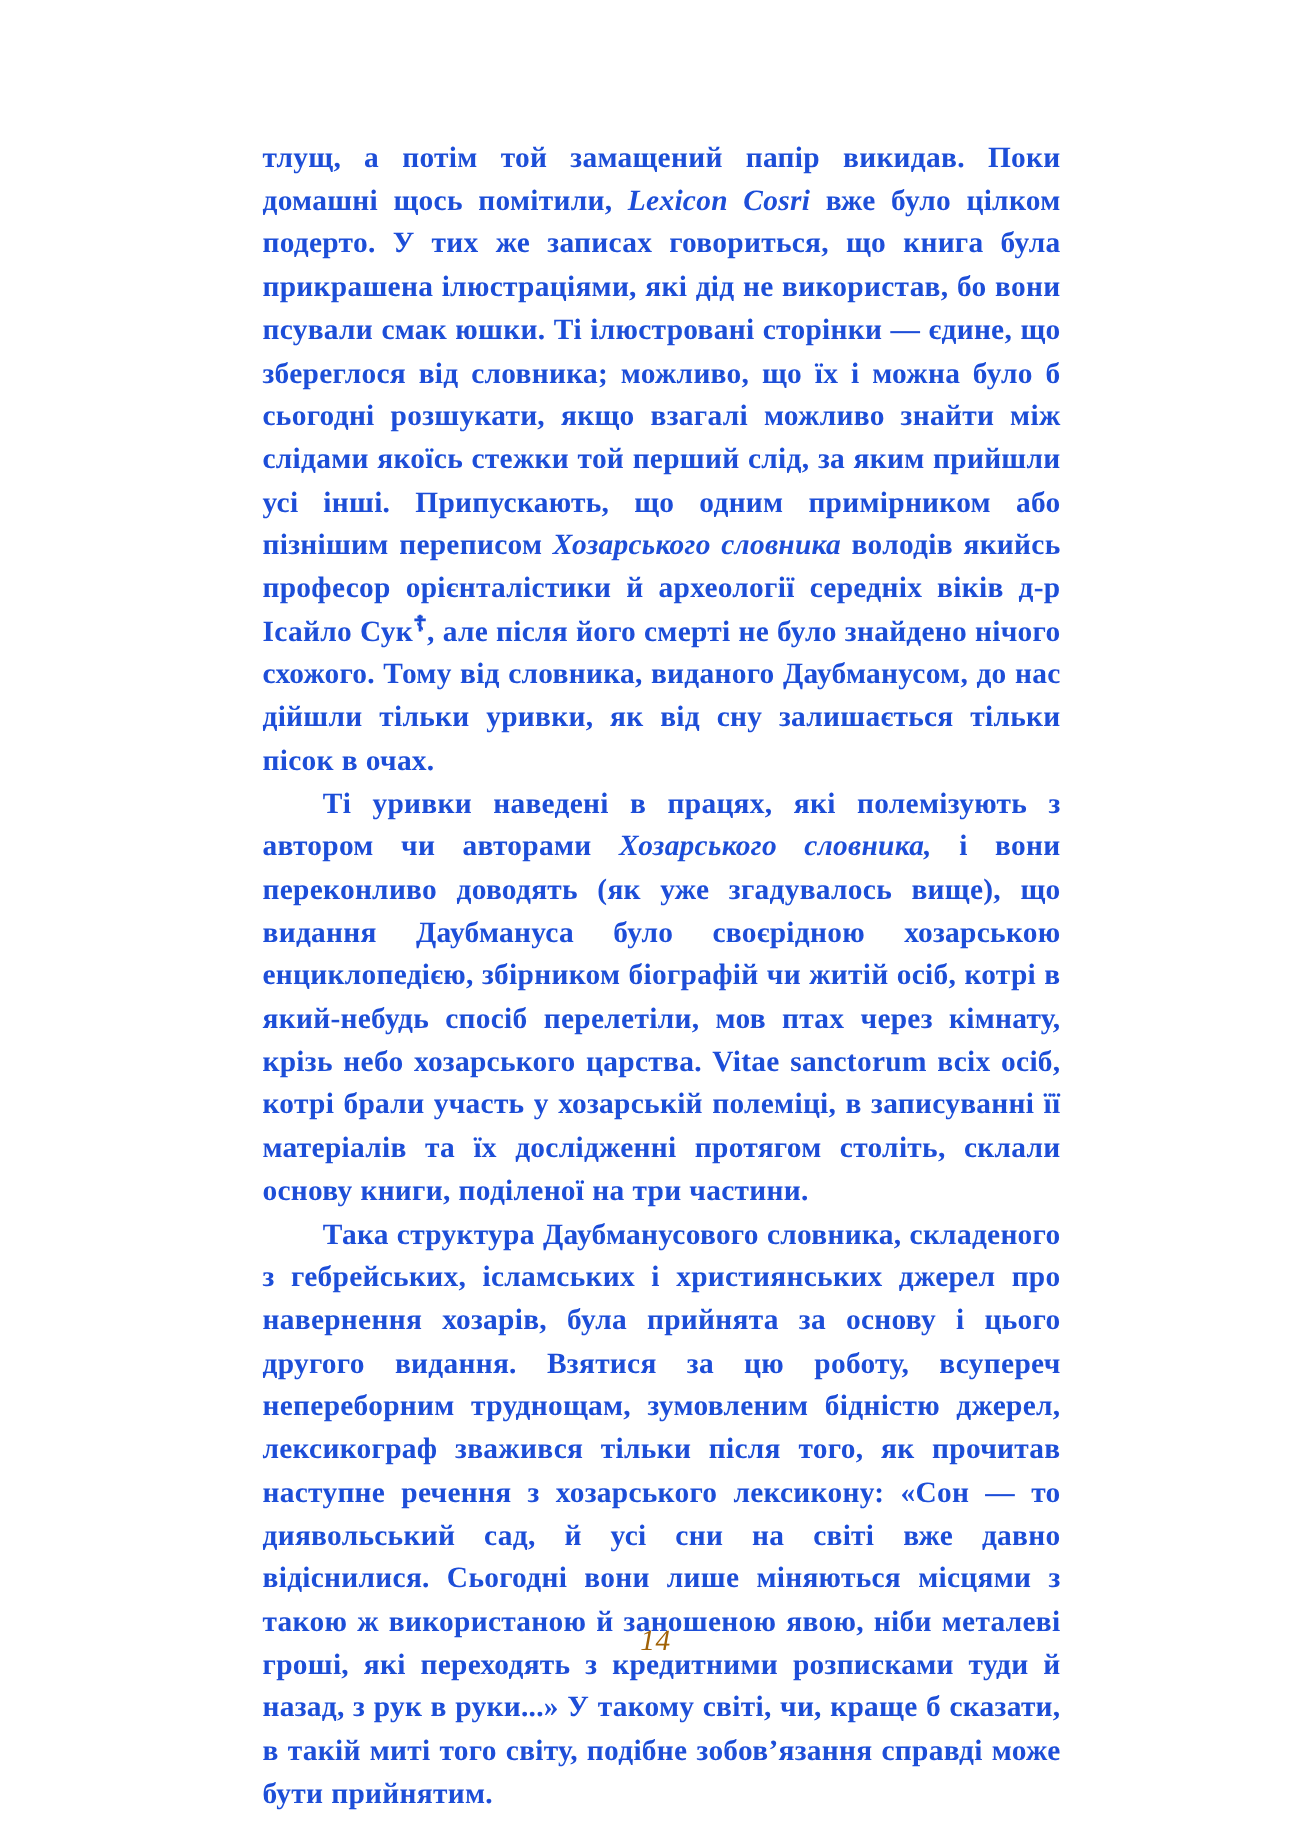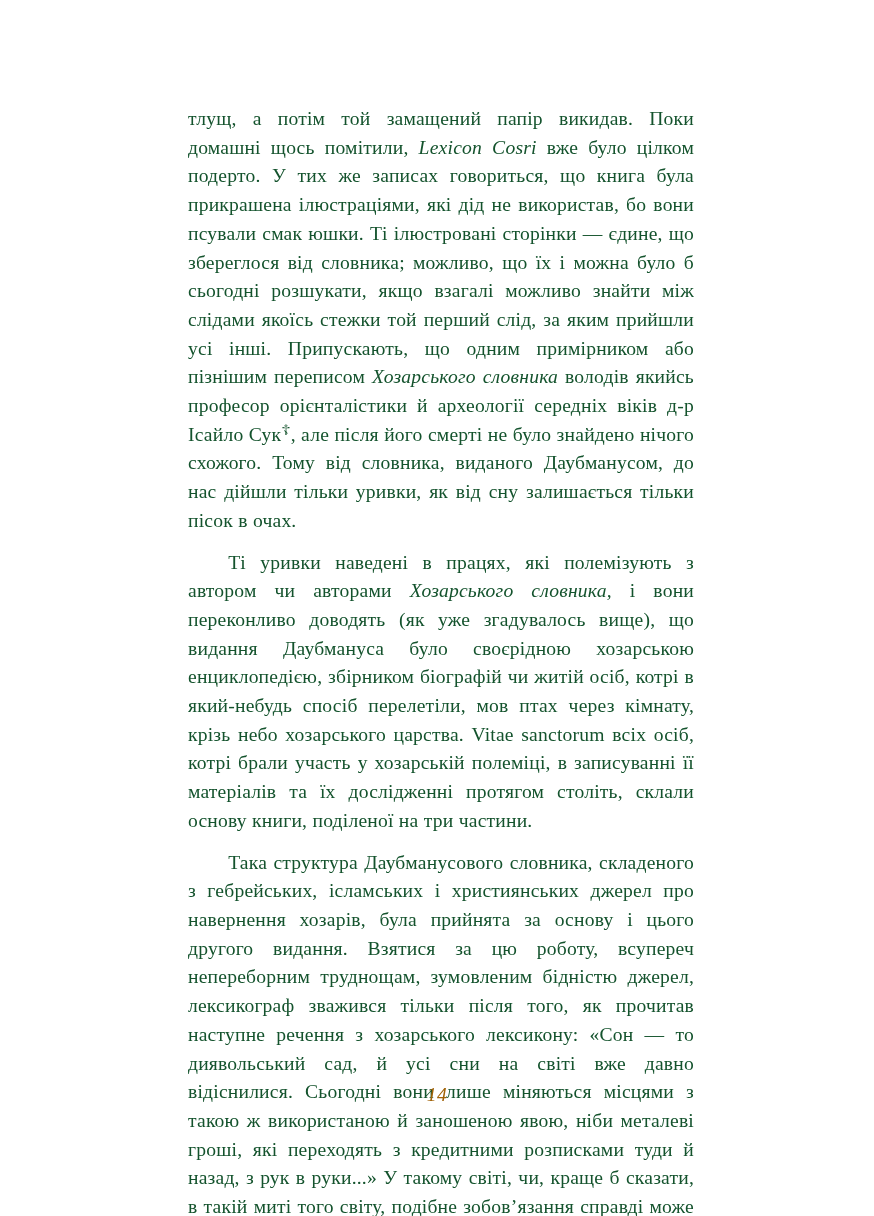--- a/index.html
+++ b/index.html
@@ -22,30 +22,31 @@
     height: 1216px;
     background: #ffffff;
   }
   .text-block {
     position: absolute;
     left: 175px;
     top: 92px;
     width: 532px;
   }
   p.para {
-    margin: 13px;
+    margin: 0;
     font-size: 19.6px;
     line-height: 28.7px;
     text-align: justify;
     text-justify: inter-word;
-    color: #14532d;
+    color: #1d4ed8;
     hyphens: manual;
     -webkit-hyphens: manual;
     letter-spacing: 0.01em;
     word-spacing: 0.01em;
+    font-weight: bold;
   }
   p.indent {
     text-indent: 2.05em;
   }
   .it {
     font-style: italic;
   }
   .cross {
     font-style: normal;
     font-size: 0.74em;

